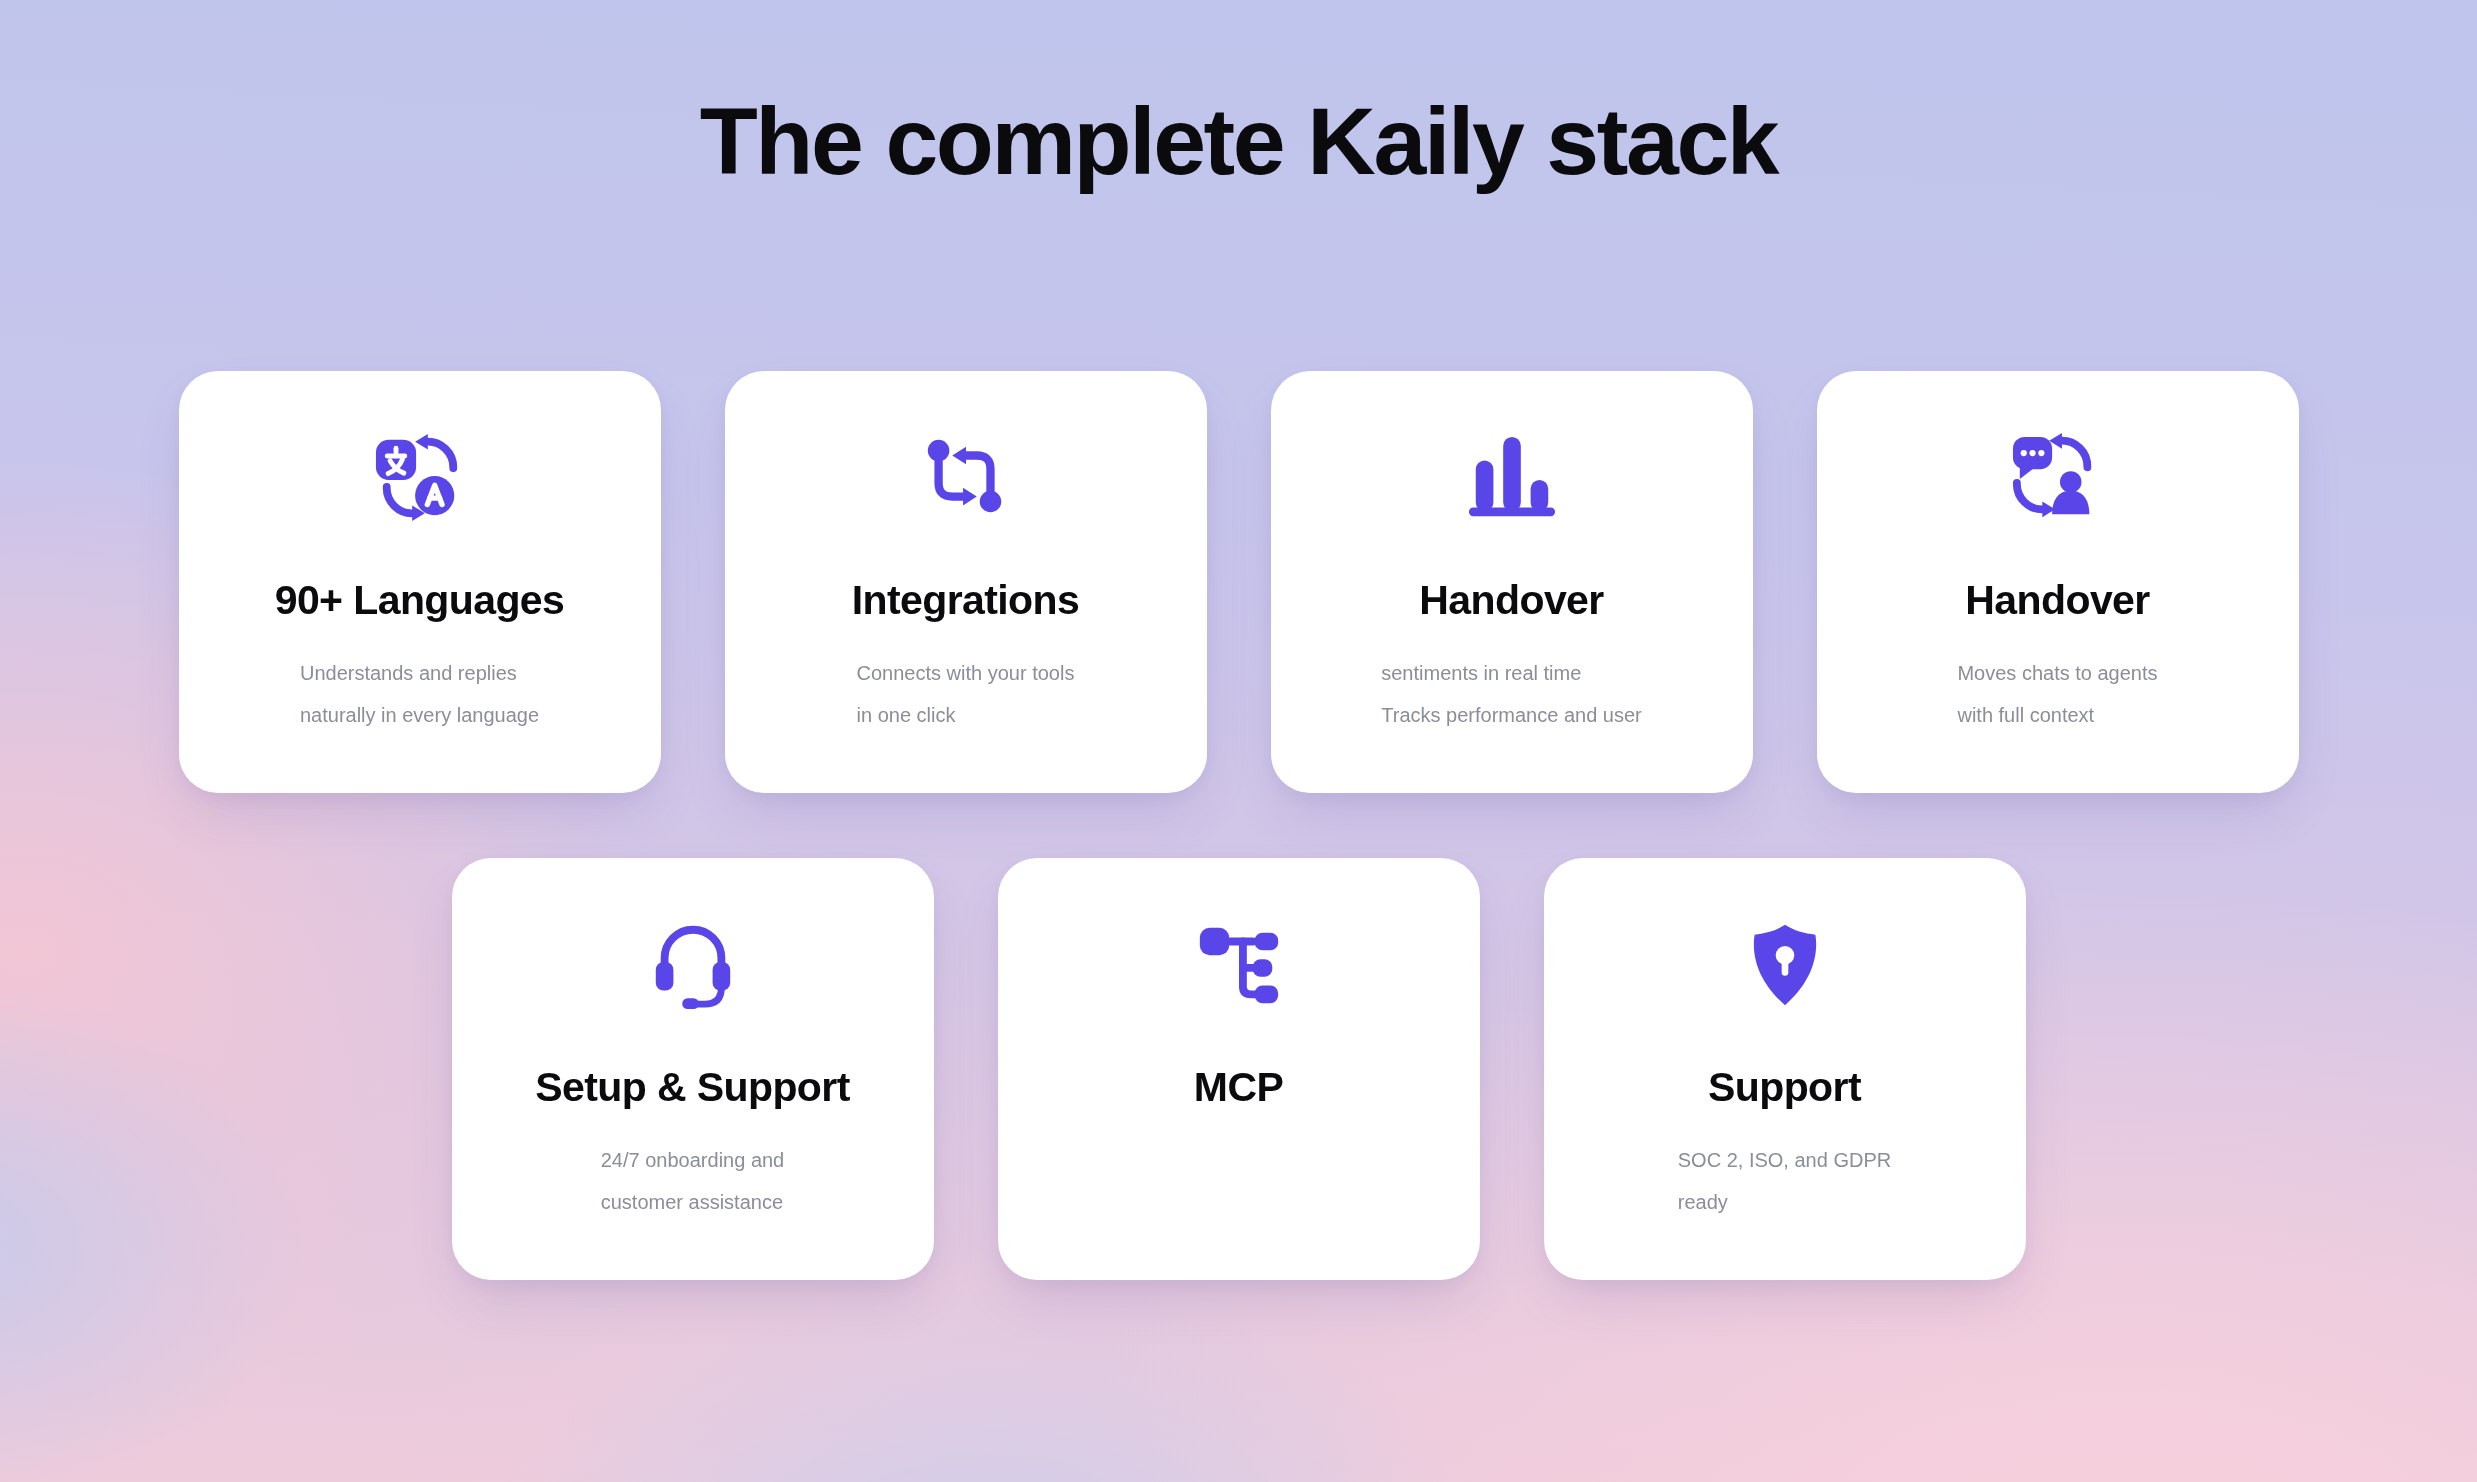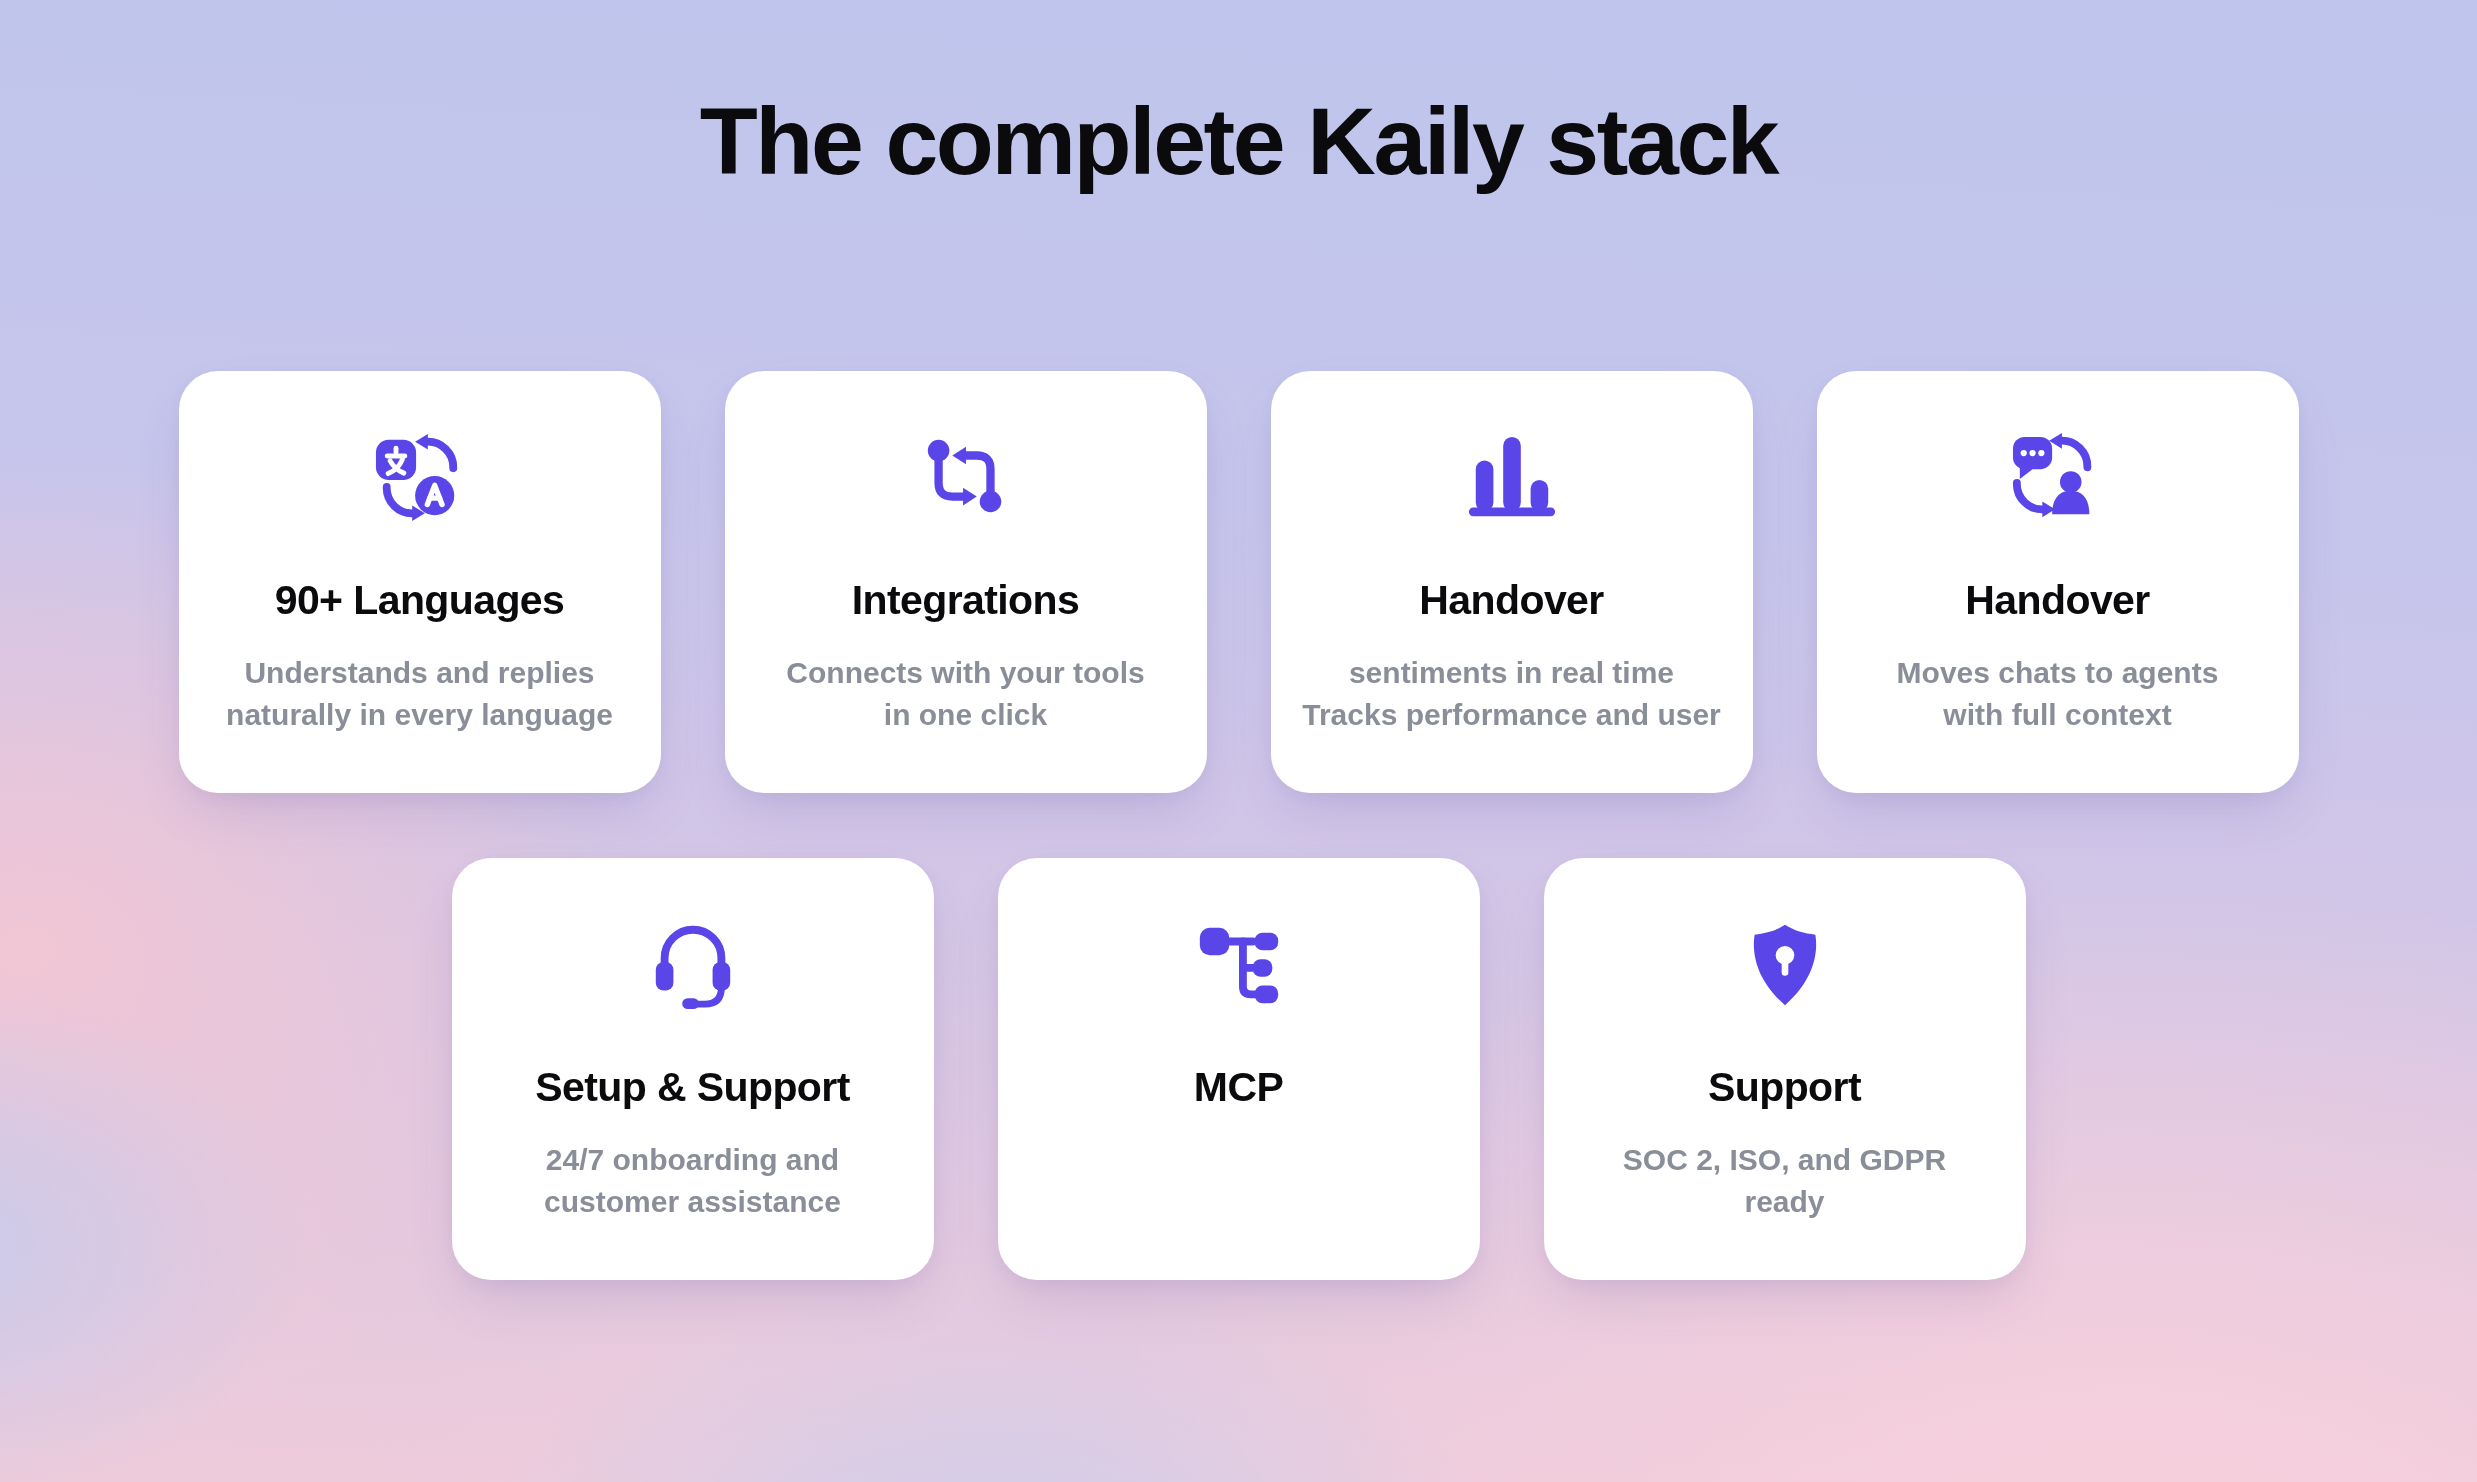--- a/index.html
+++ b/index.html
@@ -38,42 +38,41 @@
     display:flex;flex-direction:column;align-items:center;gap:65px;
   }
   .row{display:flex;gap:64px;}
   .card{
     width:482px;height:422px;
     background:var(--card-background);
     border-radius:39px;
     box-shadow:0 25px 53px -13.7px rgba(89,70,150,0.18), 0 5.9px 13.7px rgba(89,70,150,0.05);
     display:flex;flex-direction:column;align-items:center;
     padding-top:60px;
-    text-align:center;
   }
   .card-icon{
     width:94px;height:94px;
     color:var(--accent);
     display:flex;align-items:center;justify-content:center;
   }
   .card-icon svg{width:94px;height:94px;display:block;}
   .card-title{
     margin-top:51px;
     font-size:41px;
     line-height:49px;
     font-weight:700;
     letter-spacing:-0.6px;
     color:var(--heading);
   }
   .card-desc{
     margin-top:27px;
-    font-size:30px;
+    font-size:20px;
     line-height:42px;
     color:var(--body-text);
-    font-weight:700;
+    font-weight:400;
   }
   .card-desc span{display:block;}
 </style>
 </head>
 <body>
 
 <main class="page">
   <h1 class="page-title">The complete Kaily stack</h1>
 
   <div class="rows">

